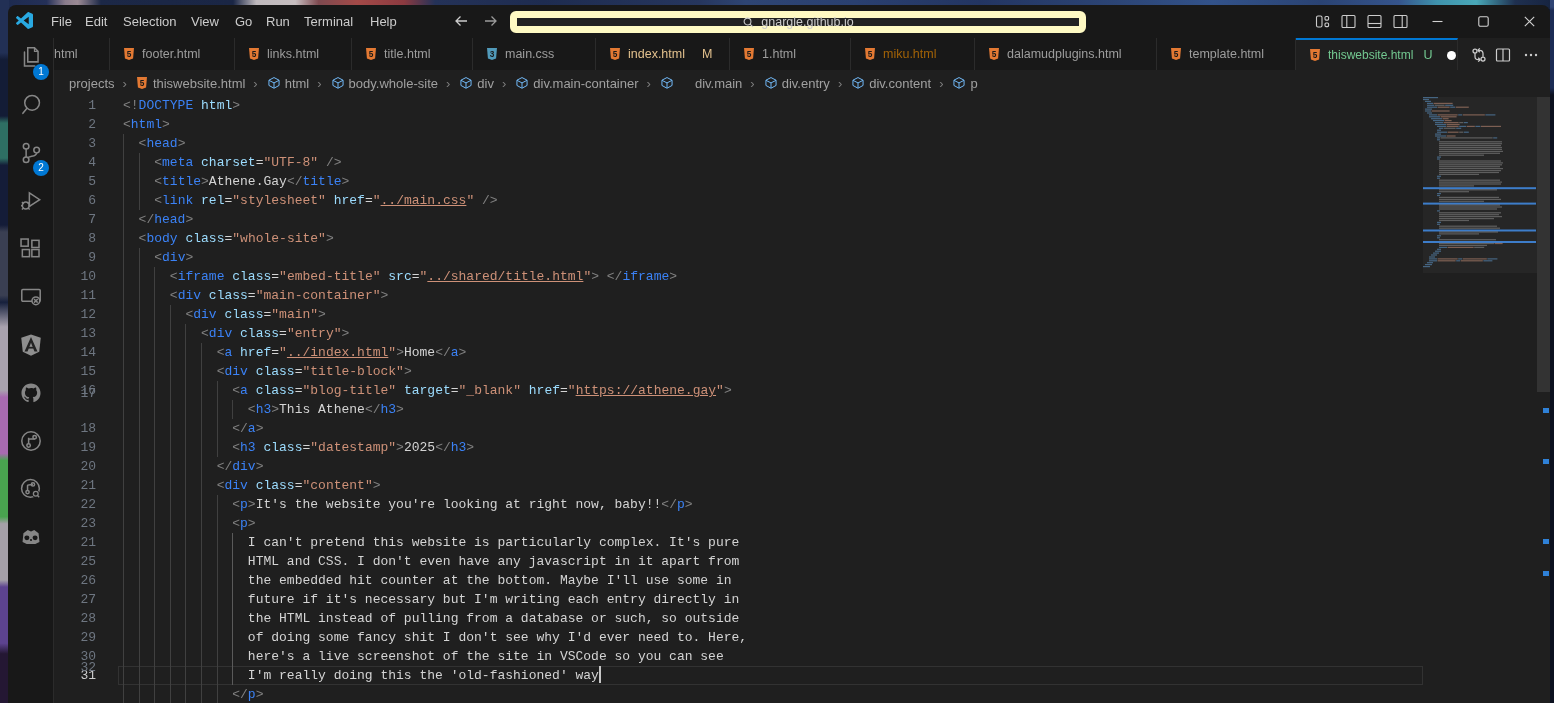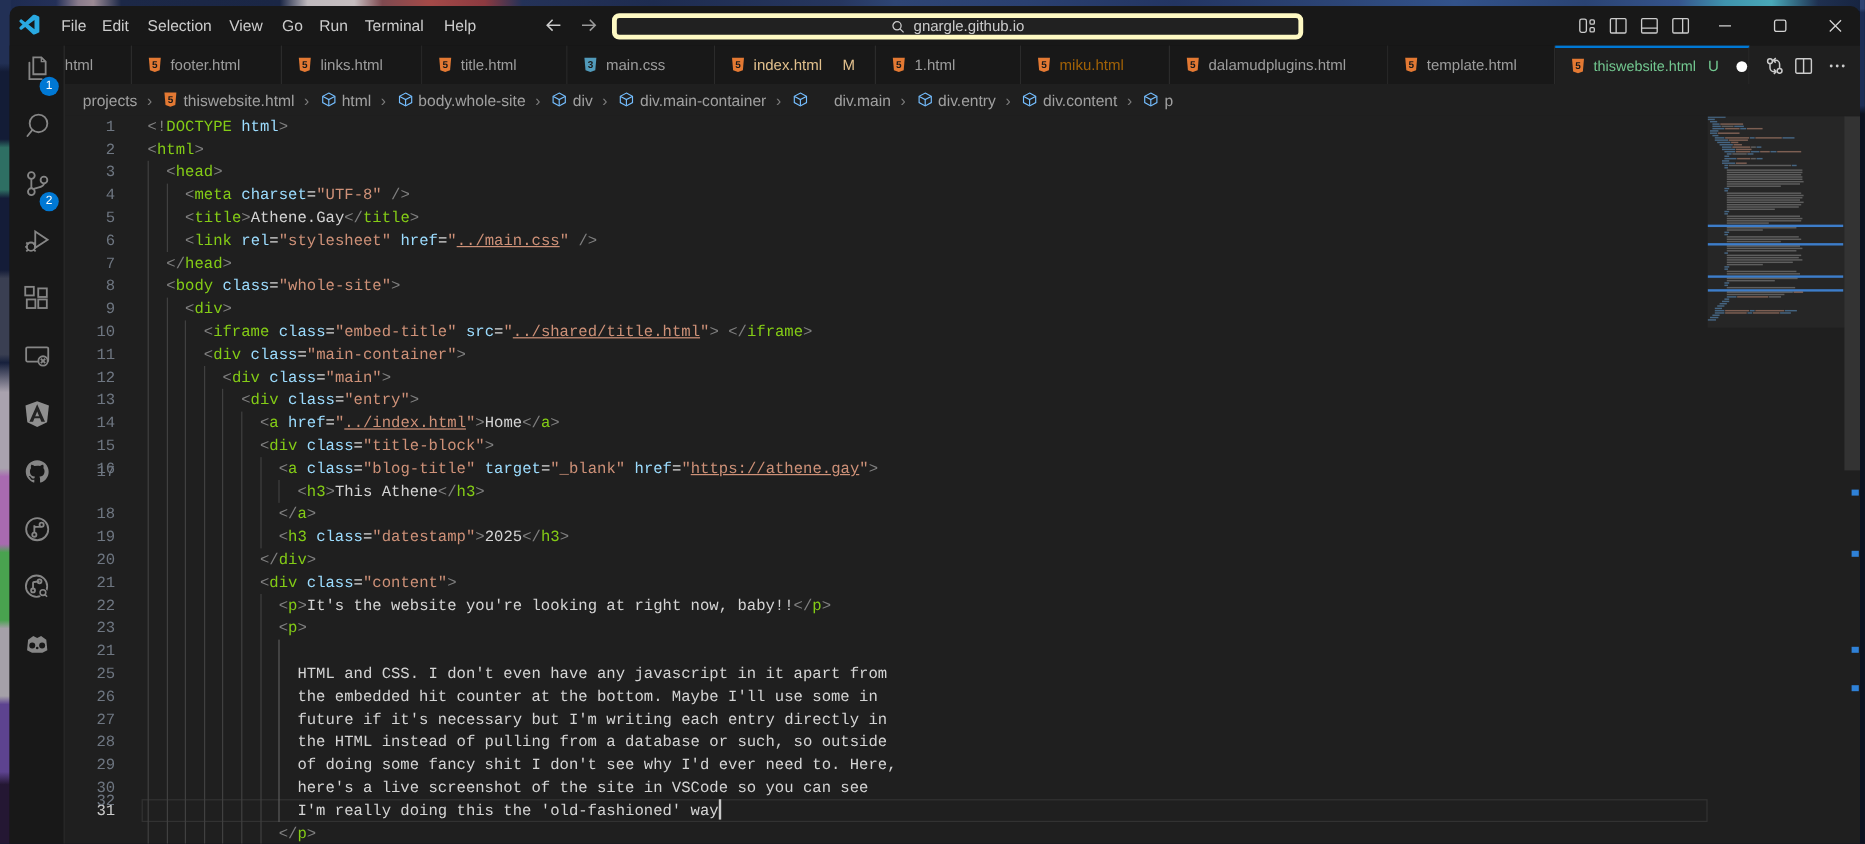--- a/index.html
+++ b/index.html
@@ -4,37 +4,37 @@
 * {margin:0;padding:0;box-sizing:border-box}
 html,body {width:1554px;height:703px;overflow:hidden;background:#101a33;font-family:"Liberation Sans",sans-serif}
 #page {position:absolute;inset:0;width:1554px;height:703px}
 #wall-top {position:absolute;left:0;top:0;width:1554px;height:9px;
  background:linear-gradient(90deg,#1c2a4e 0%,#243058 3%,#8a7c8c 4.2%,#9b8a94 5%,#1c2847 6.5%,#1a2645 15%,#bfb9bd 16.5%,#c5bdbf 19%,#7e4a50 20.5%,#a44a48 23%,#8c3a40 26%,#243258 28%,#1e2c50 35%,#26365e 45%,#2e4574 48%,#2a4070 55%,#233562 63%,#2c4576 72%,#32528a 78%,#2a4373 85%,#35548c 90%,#3f93ad 92.5%,#49a8b8 95%,#1f3050 97.5%,#16233f 100%)}
 #wall-left {position:absolute;left:0;top:0;width:9px;height:703px;
  background:linear-gradient(180deg,#223055 0%,#223055 7.5%,#131c36 8.5%,#131c36 16.5%,#2e6f63 17.5%,#2e6f63 22.5%,#141c38 23.5%,#141c38 32%,#3a3f52 33%,#3a3f52 42%,#16203c 43%,#a9a2ae 46.5%,#a9a2ae 55.5%,#a86ab0 56.5%,#a86ab0 64.5%,#49a34f 65.5%,#49a34f 73.5%,#a5a0a8 74.5%,#a5a0a8 82.5%,#5d4390 83.5%,#5d4390 91.5%,#241733 93%,#241733 100%)}
 #win {position:absolute;left:8px;top:5px;width:1542px;height:698px;background:#181818;border-radius:8px 8px 0 0;overflow:hidden}
 .menu {position:absolute;top:0;height:33px;line-height:33px;color:#cccccc;font-size:13px}
 #titlebar {position:absolute;left:8px;top:5px;width:1546px;height:33px}
-#search {position:absolute;left:502px;top:6px;width:576px;height:22px;background:#212121;border:4px solid #fef9c3;border-radius:6px;color:#cbcbcb;font-size:12.5px;display:flex;align-items:center;justify-content:center;gap:6px}
+#search {position:absolute;left:502px;top:6px;width:576px;height:22px;background:#212121;border:7px solid #fef9c3;border-radius:6px;color:#cbcbcb;font-size:12.5px;display:flex;align-items:center;justify-content:center;gap:6px}
 .lic {position:absolute;top:8px}
 #tabbar {position:absolute;left:54px;top:38px;width:1500px;height:32px;background:#181818}
 .tab {position:absolute;top:0;height:32px;display:flex;align-items:center;gap:6px;font-size:12.5px;border-right:1px solid #2b2b2b;background:#181818;white-space:nowrap;overflow:hidden}
 #atab {position:absolute;left:1242px;top:0;width:162px;height:32px;background:#1f1f1f;border-right:1px solid #2b2b2b;border-top:2px solid #0078d4;display:flex;align-items:center;padding-left:12px;gap:6px;font-size:12.5px;color:#73c991}
 #bread {position:absolute;left:54px;top:70px;width:1500px;height:26px;background:#1f1f1f;display:flex;align-items:center;padding-left:15px;color:#a0a0a0;font-size:13px;white-space:nowrap}
 .bitem {display:inline-flex;align-items:center}
 .bsep {margin:0 8px;color:#7d7d7d;font-size:13px}
 #wall-right {position:absolute;left:1550px;top:0;width:4px;height:703px;background:linear-gradient(180deg,#2f4474 0%,#2f4474 1%,#1c2c55 1.5%,#1c2c55 12.5%,#0c1120 13.5%,#0c1120 100%)}
 #activity {position:absolute;left:8px;top:38px;width:46px;height:665px;background:#181818;border-right:1px solid #2b2b2b}
 .abi {position:absolute;left:10px}
 .badge {position:absolute;left:25px;width:16px;height:16px;border-radius:8px;background:#0078d4;color:#fff;font-size:10px;text-align:center;line-height:16px;font-family:"Liberation Sans"}
 #edbg {position:absolute;left:54px;top:70px;width:1500px;height:633px;background:#1f1f1f}
 .cl {position:absolute;left:123px;height:19px;line-height:19px;font-family:"Liberation Mono",monospace;font-size:13px;white-space:pre;color:#d4d4d4}
 .ln {position:absolute;left:54px;width:42px;text-align:right;height:19px;line-height:19px;font-family:"Liberation Mono",monospace;font-size:13px;color:#6e7681}
 .curn {color:#cccccc}
-.cl .p {color:#808080} .cl .t {color:#84cc16} .cl .a {color:#9cdcfe}
+.cl .p {color:#808080} .cl .t {color:#3b82f6} .cl .a {color:#9cdcfe}
 .cl .s {color:#ce9178} .cl .x {color:#d4d4d4}
 .cl .u {color:#ce9178;text-decoration:underline}
 .ig {position:absolute;width:1px;background:#404040}
 .cur {display:inline-block;width:2px;height:17px;background:#c6c6c6;vertical-align:middle;margin-bottom:2px}
 #curline {position:absolute;left:118px;top:666px;width:1305px;height:19px;border:1px solid #323232}
 .mmap {position:absolute;left:1423px;top:97px}
 #sbar {position:absolute;left:1537px;top:97px;width:13px;height:295px;background:#333333}
 </style></head>
 <body>
 <div id="page">
@@ -361,21 +361,21 @@
 <div class="cl" style="top:438px"><span class="x">              </span><span class="p">&lt;</span><span class="t">h3</span><span class="x"> </span><span class="a">class</span><span class="x">=</span><span class="s">"datestamp"</span><span class="p">&gt;</span><span class="x">2025</span><span class="p">&lt;/</span><span class="t">h3</span><span class="p">&gt;</span></div>
 <div class="ln" style="top:438px">19</div>
 <div class="cl" style="top:457px"><span class="x">            </span><span class="p">&lt;/</span><span class="t">div</span><span class="p">&gt;</span></div>
 <div class="ln" style="top:457px">20</div>
 <div class="cl" style="top:476px"><span class="x">            </span><span class="p">&lt;</span><span class="t">div</span><span class="x"> </span><span class="a">class</span><span class="x">=</span><span class="s">"content"</span><span class="p">&gt;</span></div>
 <div class="ln" style="top:476px">21</div>
 <div class="cl" style="top:495px"><span class="x">              </span><span class="p">&lt;</span><span class="t">p</span><span class="p">&gt;</span><span class="x">It's the website you're looking at right now, baby!!</span><span class="p">&lt;/</span><span class="t">p</span><span class="p">&gt;</span></div>
 <div class="ln" style="top:495px">22</div>
 <div class="cl" style="top:514px"><span class="x">              </span><span class="p">&lt;</span><span class="t">p</span><span class="p">&gt;</span></div>
 <div class="ln" style="top:514px">23</div>
-<div class="cl" style="top:533px"><span class="x">                </span></div>
+<div class="cl" style="top:533px"><span class="x">                </span><span class="x">I can't pretend this website is particularly complex. It's pure</span></div>
 <div class="ln" style="top:533px">21</div>
 <div class="cl" style="top:552px"><span class="x">                </span><span class="x">HTML and CSS. I don't even have any javascript in it apart from</span></div>
 <div class="ln" style="top:552px">25</div>
 <div class="cl" style="top:571px"><span class="x">                </span><span class="x">the embedded hit counter at the bottom. Maybe I'll use some in</span></div>
 <div class="ln" style="top:571px">26</div>
 <div class="cl" style="top:590px"><span class="x">                </span><span class="x">future if it's necessary but I'm writing each entry directly in</span></div>
 <div class="ln" style="top:590px">27</div>
 <div class="cl" style="top:609px"><span class="x">                </span><span class="x">the HTML instead of pulling from a database or such, so outside</span></div>
 <div class="ln" style="top:609px">28</div>
 <div class="cl" style="top:628px"><span class="x">                </span><span class="x">of doing some fancy shit I don't see why I'd ever need to. Here,</span></div>

